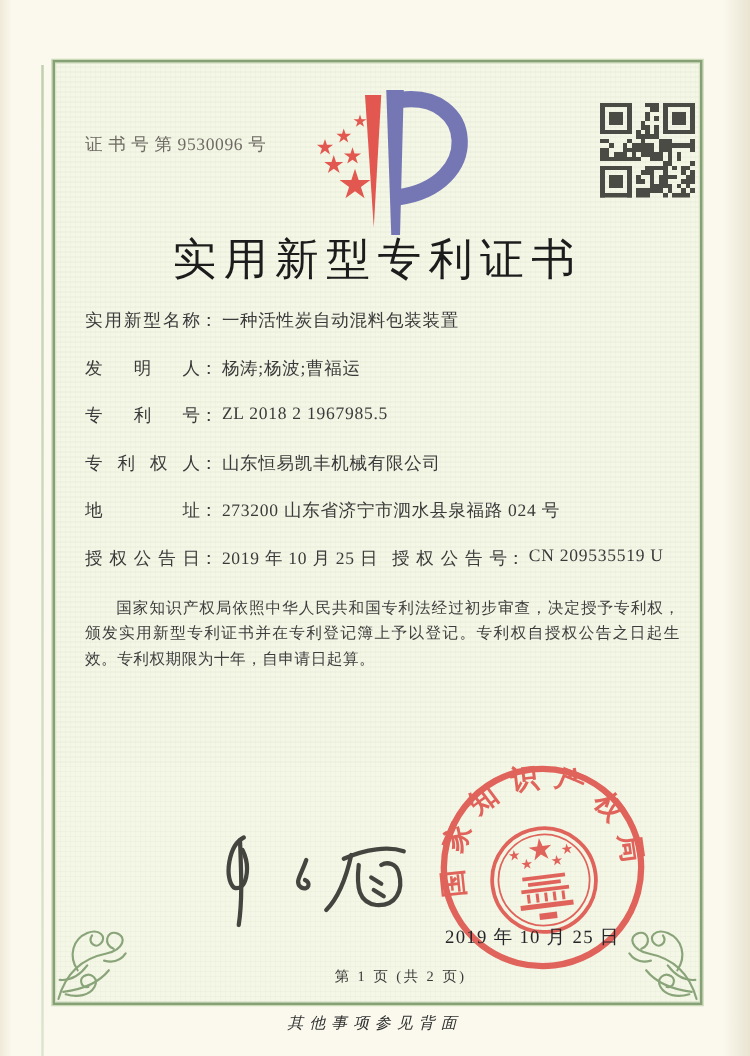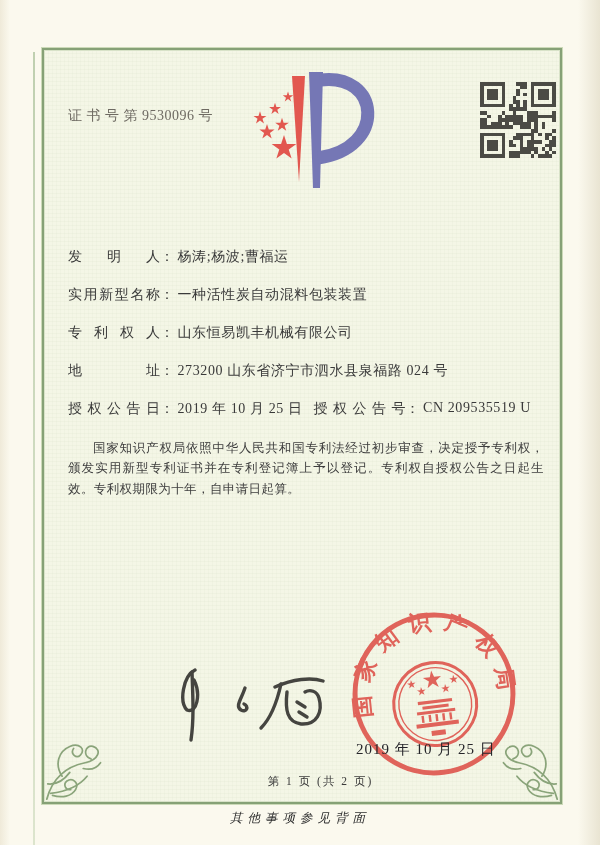--- a/index.html
+++ b/index.html
@@ -236,29 +236,34 @@
         <rect x="14" y="0" width="1" height="7" fill="#4b4b45"></rect>
         <rect x="20" y="0" width="1" height="7" fill="#4b4b45"></rect>
         <rect x="16" y="2" width="3" height="3" fill="#4b4b45"></rect>
         <rect x="0" y="14" width="7" height="1" fill="#4b4b45"></rect>
         <rect x="0" y="20" width="7" height="1" fill="#4b4b45"></rect>
         <rect x="0" y="14" width="1" height="7" fill="#4b4b45"></rect>
         <rect x="6" y="14" width="1" height="7" fill="#4b4b45"></rect>
         <rect x="2" y="16" width="3" height="3" fill="#4b4b45"></rect>
       </svg></div>
 
+  <div class="title">实用新型专利证书</div>
 
   <div class="content">
+    <div class="frow">
+      <span class="flabel">实用新型名称</span><span class="colon">：</span>
+      <span class="fvalue">一种活性炭自动混料包装装置</span>
+    </div>
     <div class="frow">
       <span class="flabel">发明人</span><span class="colon">：</span>
       <span class="fvalue">杨涛;杨波;曹福运</span>
     </div>
     <div class="frow">
-      <span class="flabel">实用新型名称</span><span class="colon">：</span>
-      <span class="fvalue">一种活性炭自动混料包装装置</span>
+      <span class="flabel">专利号</span><span class="colon">：</span>
+      <span class="fvalue">ZL 2018 2 1967985.5</span>
     </div>
     <div class="frow">
       <span class="flabel">专利权人</span><span class="colon">：</span>
       <span class="fvalue">山东恒易凯丰机械有限公司</span>
     </div>
     <div class="frow">
       <span class="flabel">地址</span><span class="colon">：</span>
       <span class="fvalue">273200 山东省济宁市泗水县泉福路 024 号</span>
     </div>
     <div class="frow">

